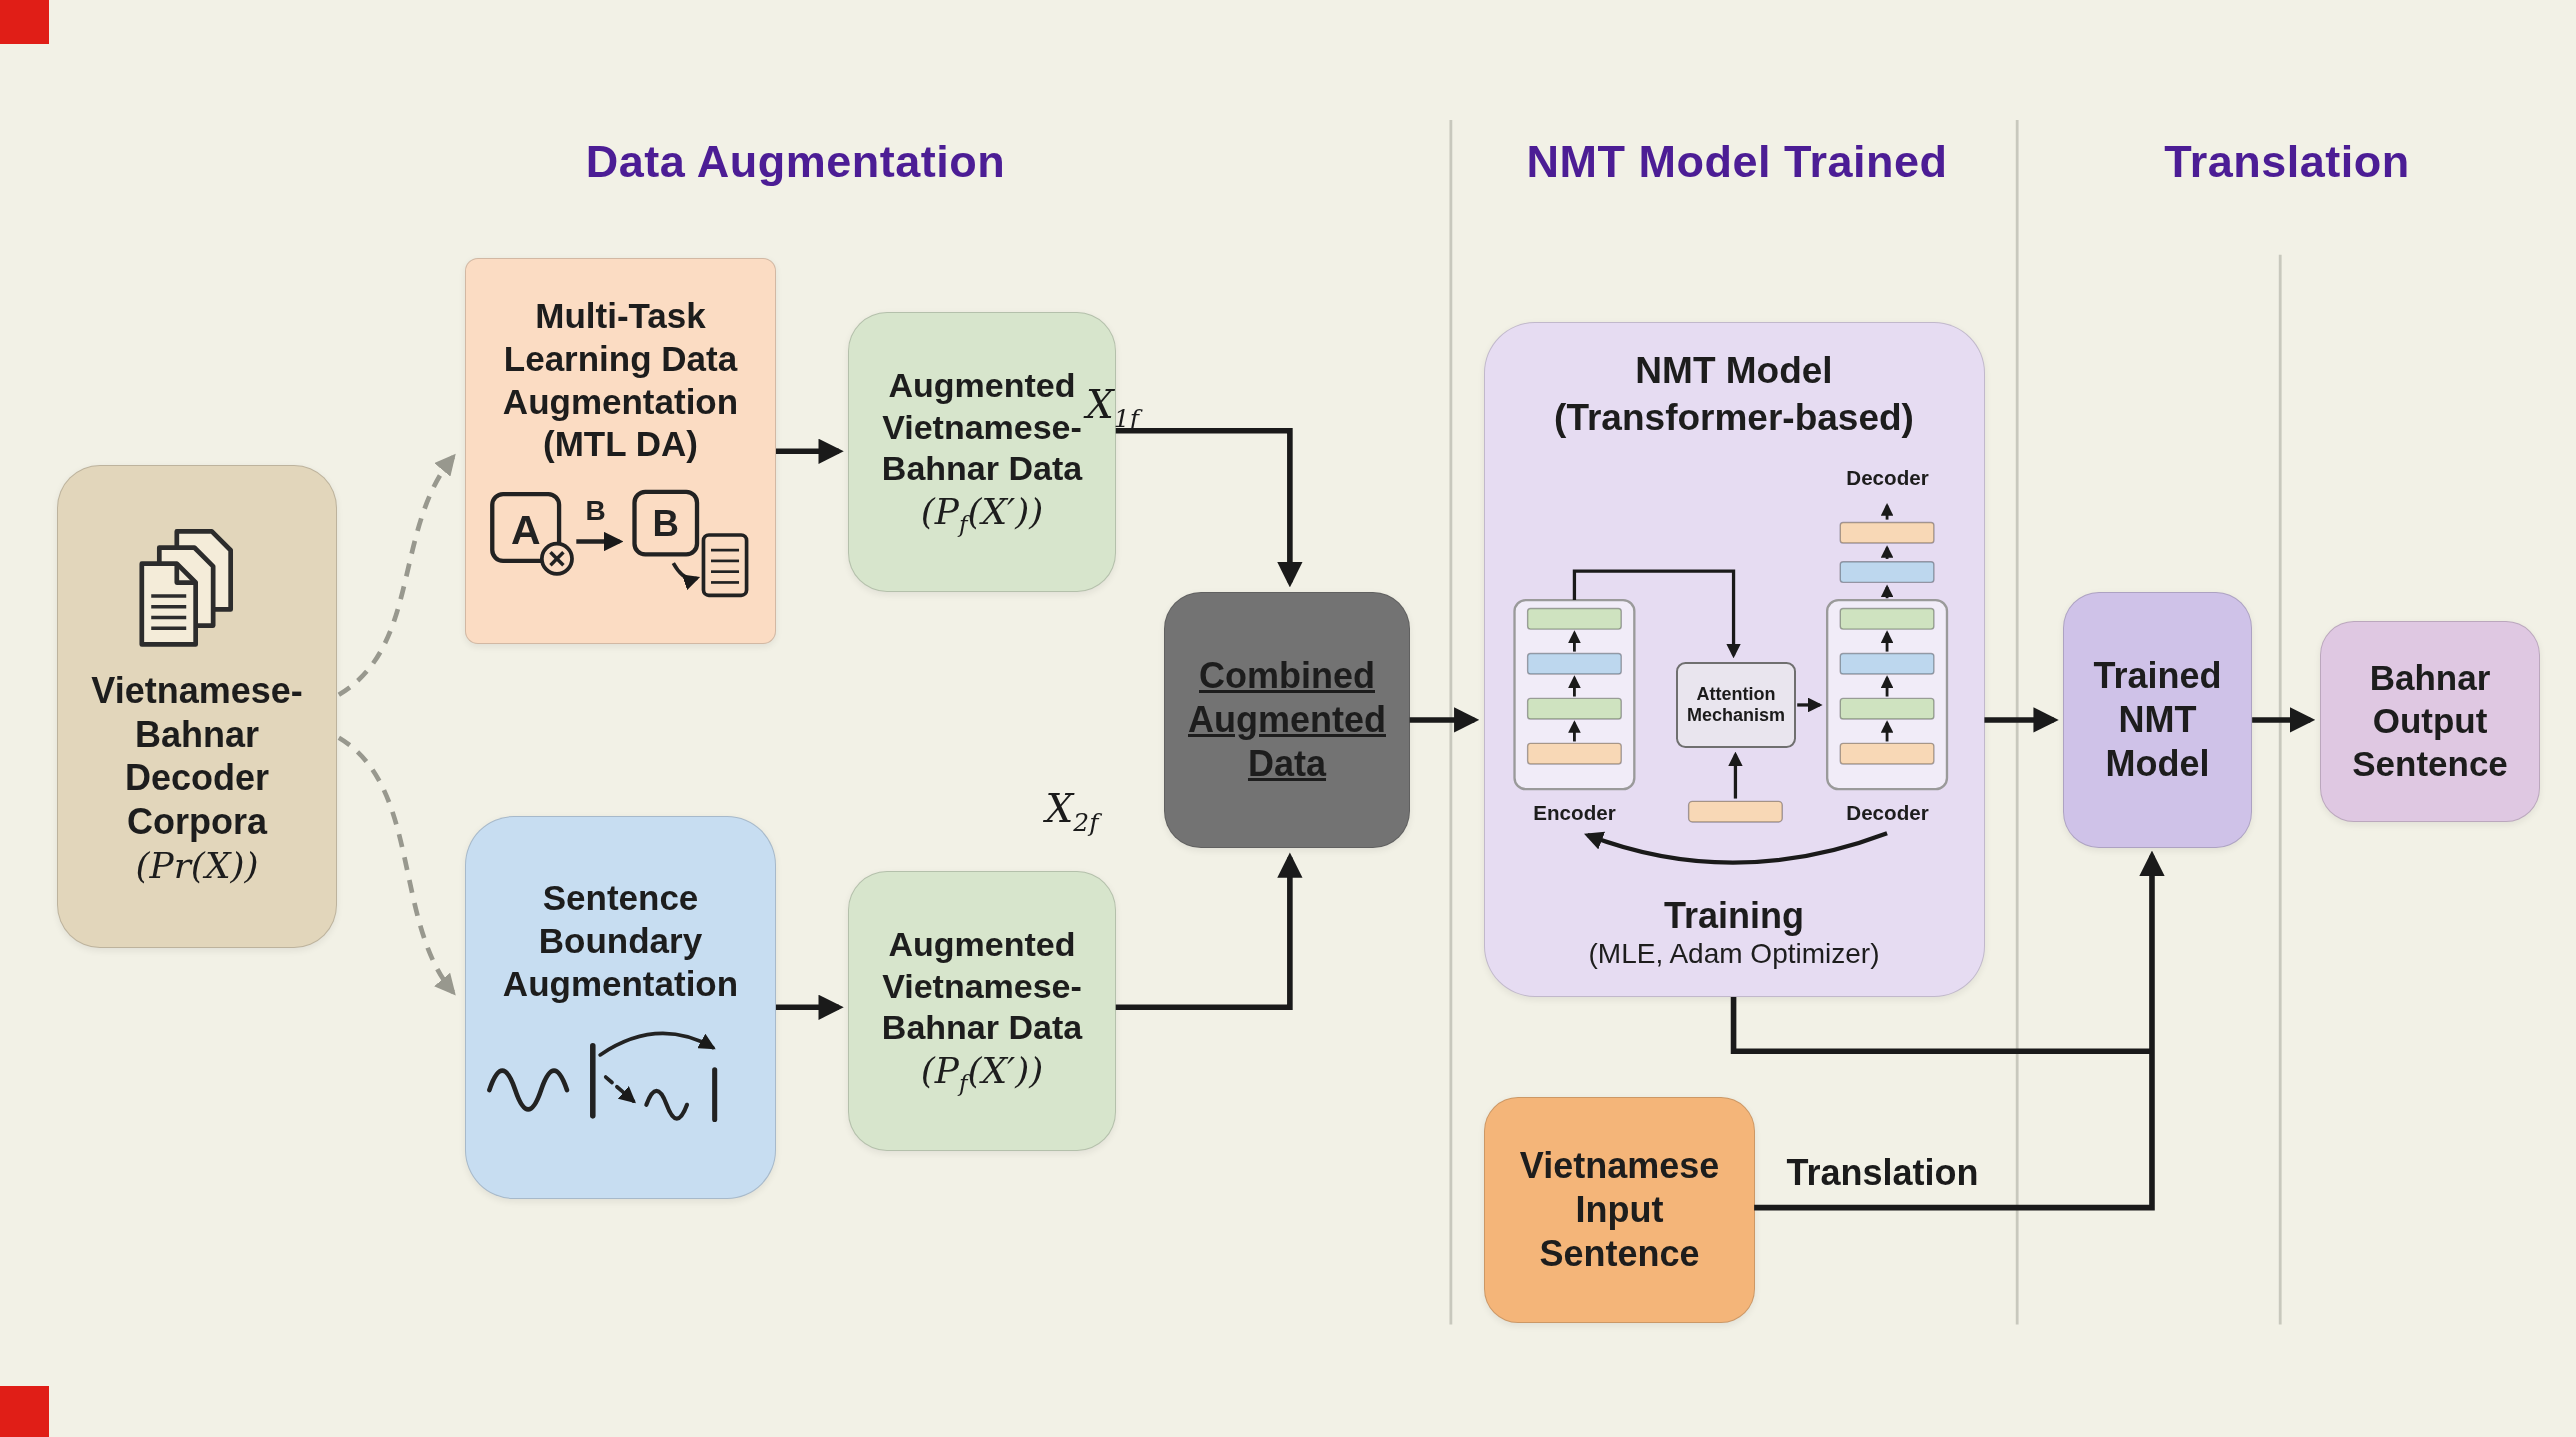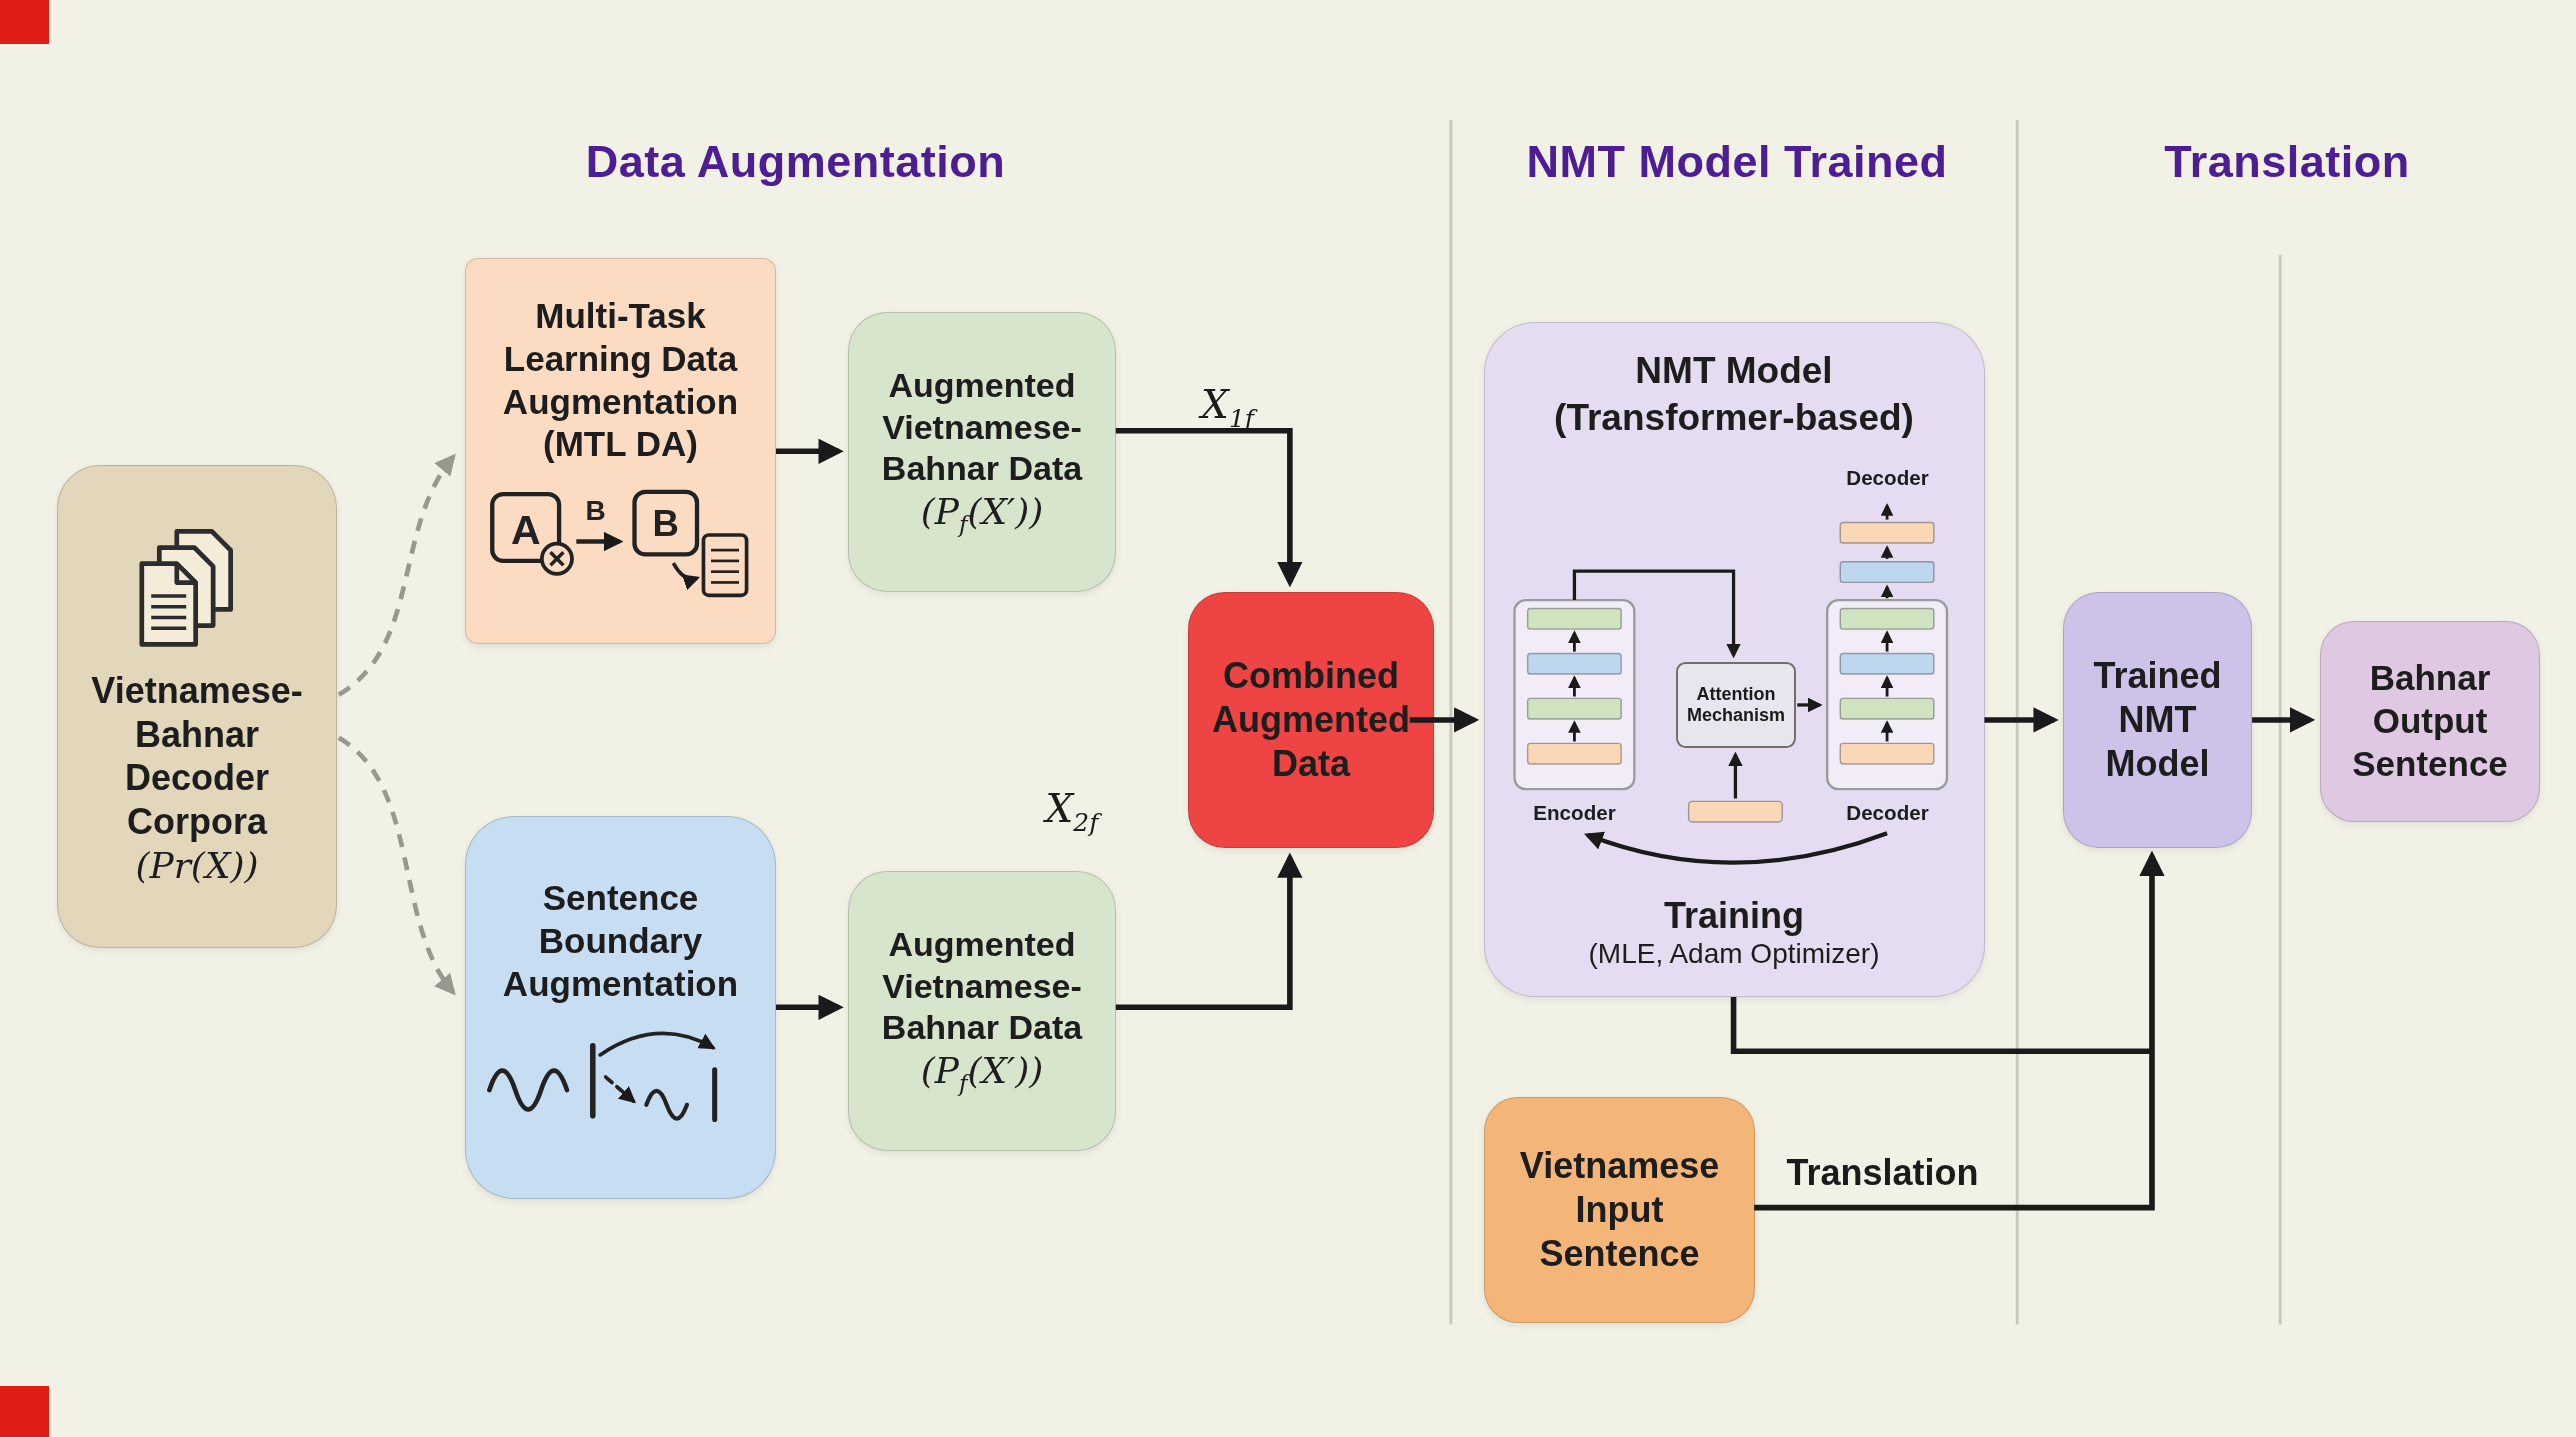--- a/index.html
+++ b/index.html
@@ -121,21 +121,21 @@
   </div>
 </div>
 
 <div class="box" style="left:848px;top:871px;width:268px;height:280px;background:#d7e5cc;border-radius:39px;">
   <div class="ttl" style="font-size:34px;">Augmented Vietnamese-Bahnar Data</div>
   <div class="math">
     <span>(P</span><sub>f</sub><span>(X′))</span>
   </div>
 </div>
 
-<div class="box" style="left:1188px;top:592px;width:246px;height:256px;background:#ef4444;border-radius:37px;">
+<div class="box" style="left:1164px;top:592px;width:246px;height:256px;background:#737373;border-radius:37px;text-decoration:underline;">
   <div class="ttl" style="font-size:36px;">Combined Augmented Data</div>
 </div>
 
 <div class="box" style="left:1484px;top:322px;width:501px;height:675px;background:#e6dcf2;border-radius:51px;"></div>
 
 <div class="innertxt ttl" style="left:1500px;top:348px;width:468px;font-size:37px;">NMT Model</div>
 <div class="innertxt ttl" style="left:1500px;top:395px;width:468px;font-size:37px;">(Transformer-based)</div>
 <div class="innertxt" style="left:1822px;top:466px;width:131px;font-size:20.6px;font-weight:700;">Decoder</div>
 <div class="innertxt" style="left:1509px;top:801px;width:131px;font-size:20.6px;font-weight:700;">Encoder</div>
 <div class="innertxt" style="left:1822px;top:801px;width:131px;font-size:20.6px;font-weight:700;">Decoder</div>
@@ -148,21 +148,21 @@
 </div>
 
 <div class="box" style="left:2320px;top:621px;width:220px;height:201px;background:#dfc8e2;border-radius:34px;">
   <div class="ttl" style="font-size:35px;">Bahnar Output Sentence</div>
 </div>
 
 <div class="box" style="left:1484px;top:1097px;width:271px;height:226px;background:#f4b579;border-radius:34px;">
   <div class="ttl" style="font-size:36px;">Vietnamese Input Sentence</div>
 </div>
 
-<div class="lbl math" style="left:1086px;top:382px;width:168px;text-align:right;font-size:39px;">
+<div class="lbl math" style="left:1086px;top:382px;width:168px;font-size:39px;">
   <span>X</span><sub>1f</sub>
 </div>
 <div class="lbl math" style="left:988px;top:786px;width:168px;text-align:center;font-size:39px;">
   <span>X</span><sub>2f</sub>
 </div>
 <div class="lbl ttl" style="left:1742px;top:1151px;width:281px;text-align:center;font-size:36px;">Translation</div>
 
 <svg id="overlay" width="2576" height="1438" viewBox="0 0 2752 1536">
   <defs>
     <marker id="ah" markerWidth="4.5" markerHeight="4.5" refX="3.6" refY="2.25" orient="auto">

